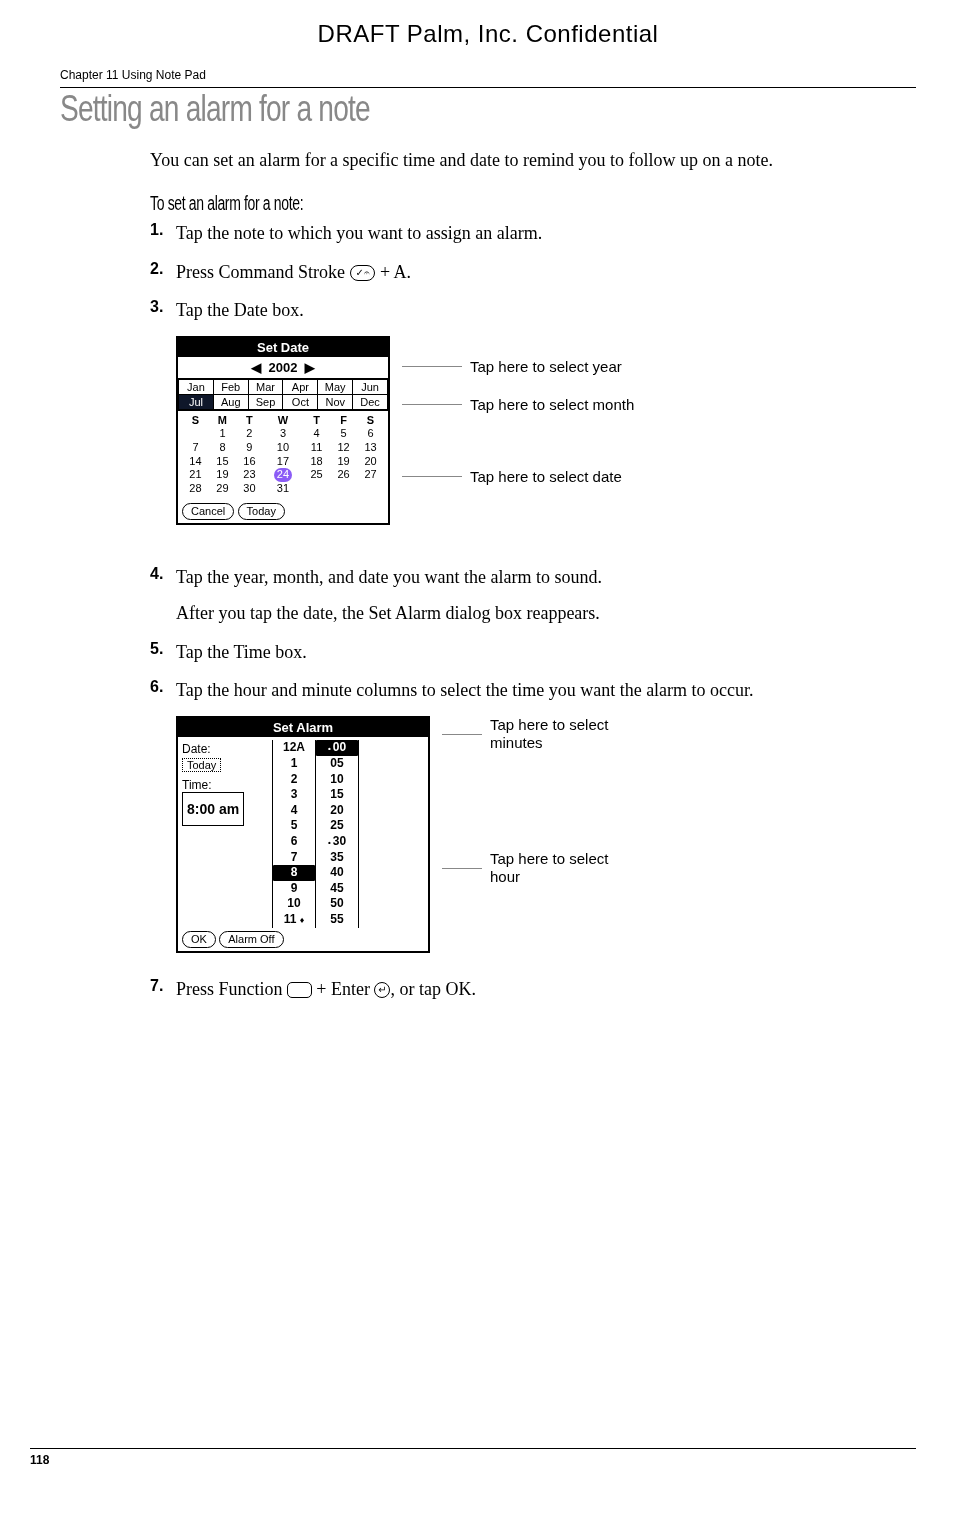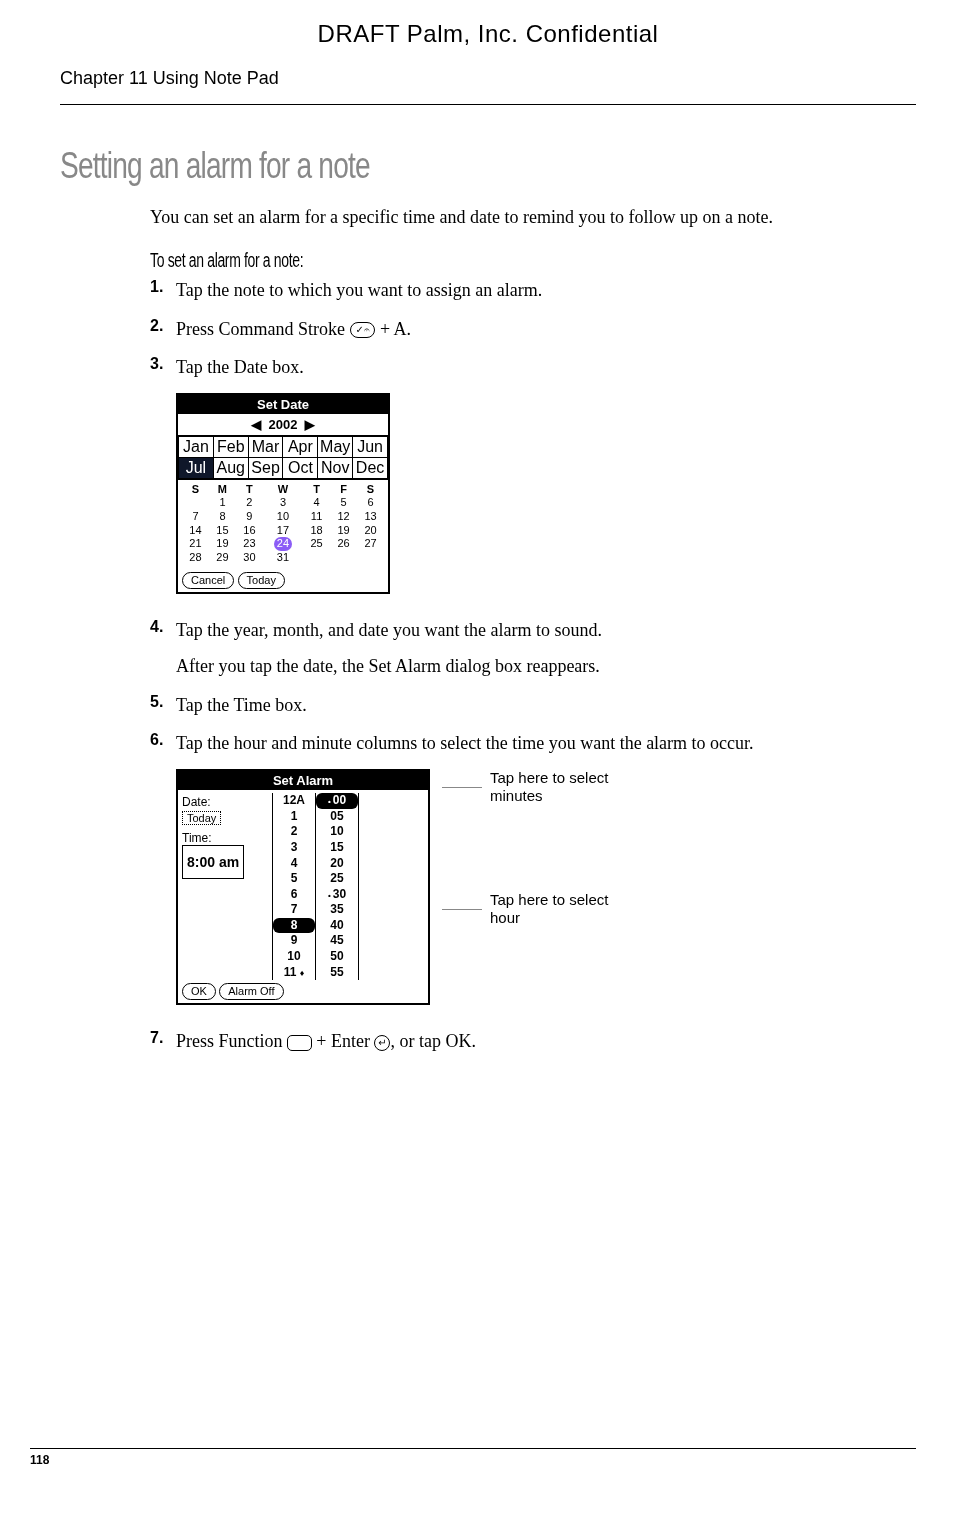--- a/index.html
+++ b/index.html
@@ -18,24 +18,23 @@
   }
   .draft-header {
     text-align: center;
     font-family: Arial, Helvetica, sans-serif;
     font-size: 24px;
     margin-bottom: 20px;
     letter-spacing: 0.5px;
   }
   .chapter-line {
     font-family: Arial, Helvetica, sans-serif;
-    font-size: 18px;
-    padding-bottom: 15px;
+    font-size: 12px;
+    padding-bottom: 5px;
     border-bottom: 1px solid #000;
-    margin-bottom: 40px;
   }
   .section-title {
     font-family: Arial, Helvetica, sans-serif;
     font-size: 36px;
     font-weight: 300;
     color: #888;
     font-stretch: condensed;
     letter-spacing: -1px;
     margin: 0 0 14px 0;
     transform: scaleX(0.78);
@@ -132,21 +131,21 @@
     font-size: 13px;
   }
   .year-row .arrow { font-family: Arial; }
   .month-grid {
     border-top: 1px solid #000;
     border-bottom: 1px solid #000;
   }
   .month-grid table {
     border-collapse: collapse;
     width: 100%;
-    font-size: 16px;
+    font-size: 11px;
   }
   .month-grid td {
     border: 1px solid #000;
     text-align: center;
     padding: 1px 0;
     width: 16.66%;
   }
   .month-grid td.sel {
     background: #0f172a;
     color: #fff;
@@ -235,21 +234,21 @@
     width: 42px;
     text-align: center;
     font-size: 12px;
     font-weight: bold;
     line-height: 1.3;
   }
   .mincol { border-right: 1.5px solid #000; }
   .hourcol .sel, .mincol .sel {
     background: #000;
     color: #fff;
-    border-radius: 6px;
+    border-radius: 1px;
   }
   .hourcol div, .mincol div { padding: 0; }
   .hourcol .mark::before, .mincol .mark::before {
     content: "•";
     font-size: 8px;
     margin-right: 2px;
   }
   .footer {
     position: absolute;
     bottom: 30px;
@@ -378,20 +377,34 @@
                 <td></td>
                 <td></td>
                 <td></td>
               </tr>
         </tbody>
           </table>
       </div>
       <div class="palm-btn-row">
         <span class="palm-btn">Cancel</span>
         <span class="palm-btn">Today</span>
+      </div>
+    </div>
+    <div class="callouts" style="height:205px;">
+      <div class="callout" style="top:22px;">
+        <span class="line" style="width:60px;"></span>
+        <span>Tap here to select year</span>
+      </div>
+      <div class="callout" style="top:60px;">
+        <span class="line" style="width:60px;"></span>
+        <span>Tap here to select month</span>
+      </div>
+      <div class="callout" style="top:132px;">
+        <span class="line" style="width:60px;"></span>
+        <span>Tap here to select date</span>
       </div>
     </div>
   </div>
 
   <ol class="steps">
     <li>
       <span class="num">4.</span>
       <span class="txt">
         <span>Tap the year, month, and date you want the alarm to sound.</span>
         <span class="subtxt">After you tap the date, the Set Alarm dialog box reappears.</span>
@@ -449,21 +462,21 @@
       <div class="palm-btn-row">
         <span class="palm-btn">OK</span>
         <span class="palm-btn">Alarm Off</span>
       </div>
     </div>
     <div class="callouts" style="height:210px;">
       <div class="callout" style="top:0;">
         <span class="line" style="width:40px;"></span>
         <span style="max-width:140px;line-height:1.2;">Tap here to select minutes</span>
       </div>
-      <div class="callout" style="top:122px;">
+      <div class="callout" style="top:134px;">
         <span class="line" style="width:40px;"></span>
         <span style="max-width:140px;line-height:1.2;">Tap here to select hour</span>
       </div>
     </div>
   </div>
 
   <ol class="steps">
     <li>
       <span class="num">7.</span>
       <span class="txt">

